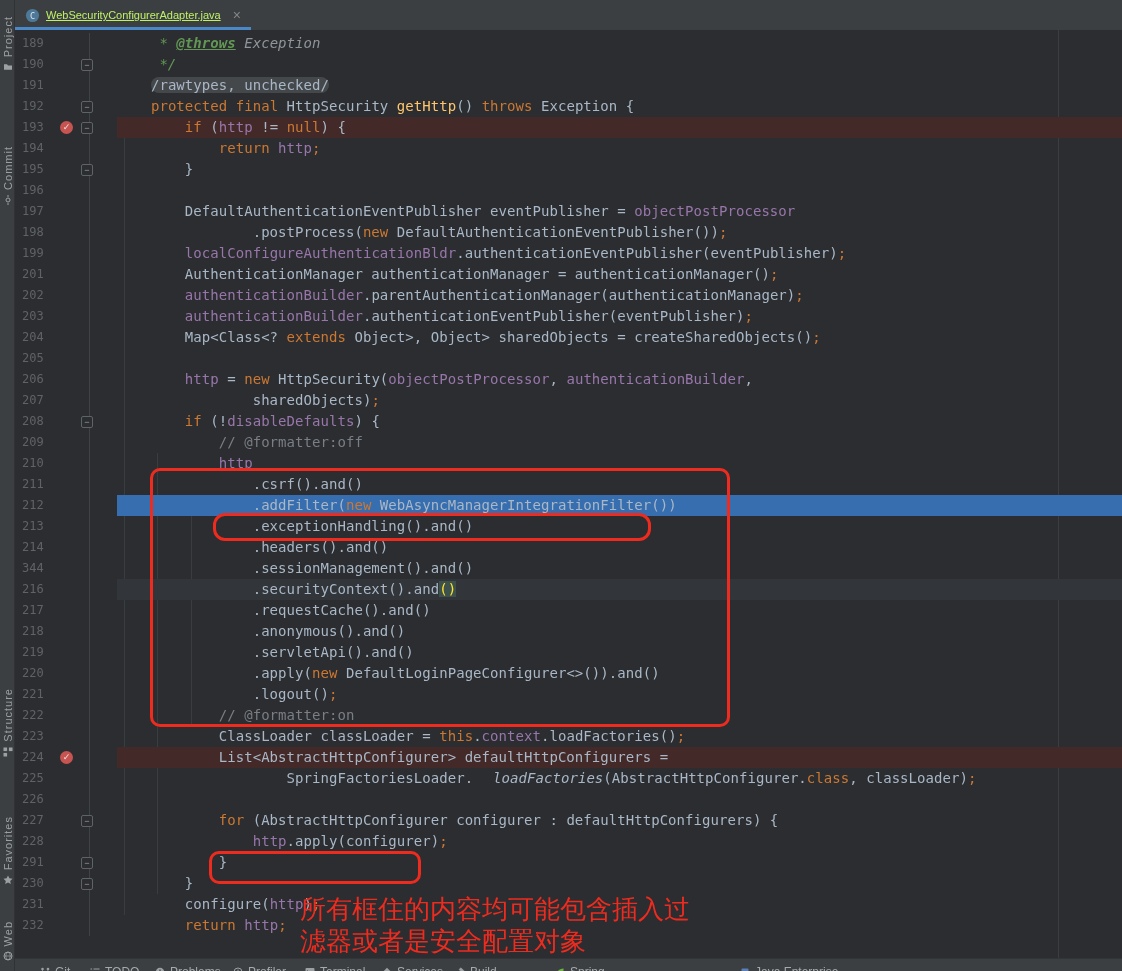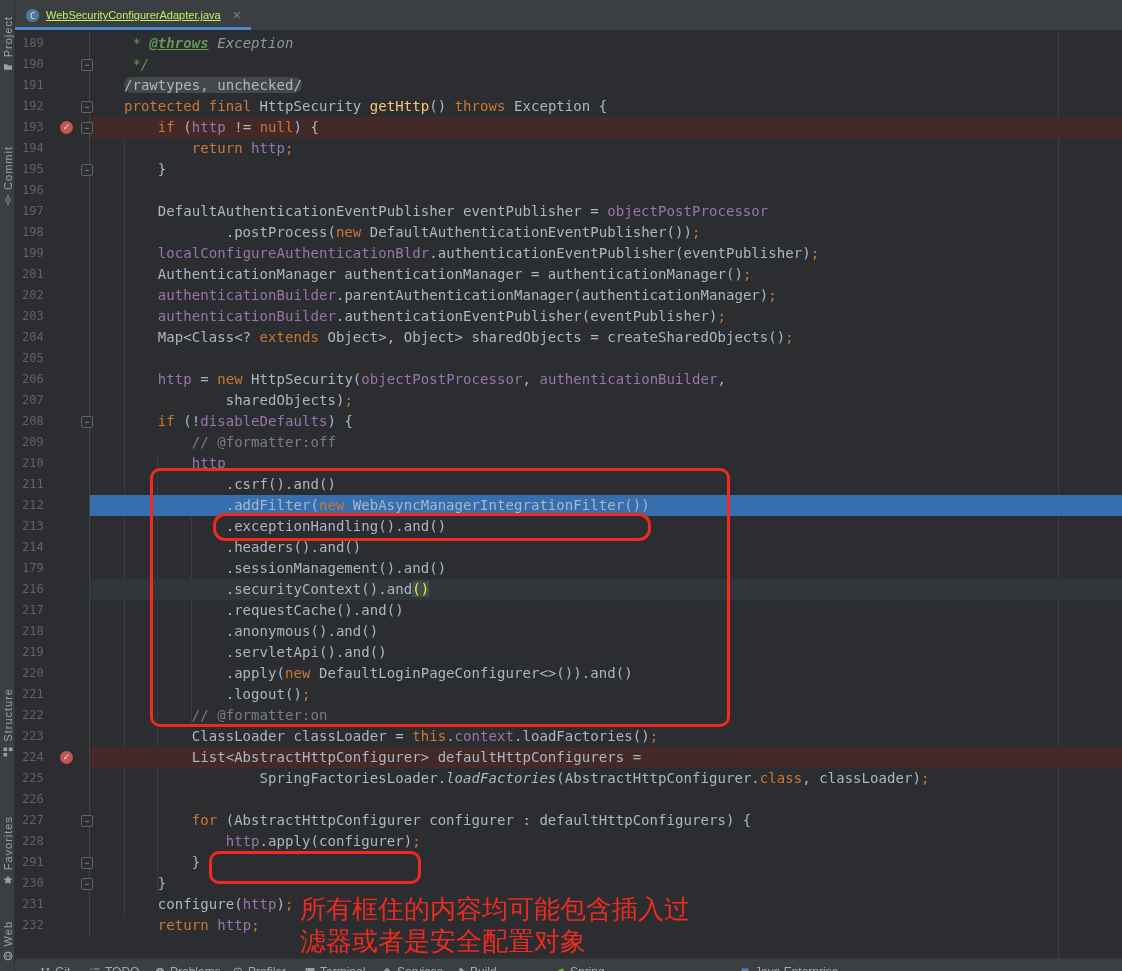--- a/index.html
+++ b/index.html
@@ -18,40 +18,40 @@
   #tab::after { content:''; position:absolute; left:0; right:0; bottom:0; height:3px; background:var(--underline,#4A88C7); }
   #tab-label { font-size:11px; color:#bef264;text-decoration:underline; }
   #tab-close { color:#848789; font-size:14px; line-height:14px; margin-left:6px; }
   .ticon svg { width:15px; height:15px; display:block; }
 
   
   #editor { position:absolute; left:15px; top:30px; right:0; bottom:13px; overflow:hidden; background:var(--bg,#2B2D30); }
   .vguide { position:absolute; width:1px; background:#3A3D40; z-index:0; }
   #margin-guide { position:absolute; left:1043px; top:0; bottom:0; width:1px; background:#3B3E41; z-index:0; }
   #rows { position:relative; padding-top:3px; z-index:1; }
-  .row { display:flex; height:21px; }
+  .row { display:flex; height:21px;gap:27px; }
   .gutter { position:relative; width:75px; flex:0 0 75px; border-right:1px solid #3F4345; }
   .ln { position:absolute; left:7px; top:0; font:12px/21px "DejaVu Sans Mono", monospace; color:var(--linenum,#606366); }
   .bp { position:absolute; left:45px; top:4px; width:13px; height:13px; border-radius:50%; background:var(--bpicon,#C75450); color:#EDE4E4; font-size:9px; line-height:13px; text-align:center; z-index:2; }
   .fold { position:absolute; left:66px; top:5px; width:12px; height:12px; background:var(--bg,#2B2D30); border:1px solid #5E6366; border-radius:2px; color:#9DA0A3; font-size:9px; line-height:10px; text-align:center; z-index:2; }
   .codecell { flex:1; cursor:text; }
   .codecell pre { font:14px/21px "DejaVu Sans Mono", monospace; white-space:pre; letter-spacing:0.05px; color:var(--def,#A9B7C6); }
   .hl-bp { background:var(--bpline,#432928); }
   .hl-sel { background:var(--sel,#376EAF); }
   .hl-caret { background:var(--caret,#323539); }
   .t-d { color:var(--def,#A9B7C6); }
   .t-k { color:var(--kw,#CC7832); }
   .t-f { color:var(--fld,#9876AA); }
   .t-m { color:var(--mth,#FFC66D); }
   .t-c { color:var(--cmt,#7A7E85); }
   .t-j { color:var(--doc,#629755); font-style:italic; }
   .t-jt { color:var(--doc,#629755); font-style:italic; text-decoration:underline; font-weight:bold; }
   .t-jg { color:var(--docgray,#8F959B); font-style:italic;margin-top:29px; }
   .t-fl { color:var(--def,#A9B7C6); background:var(--pill,#45484B); border-radius:8px; }
-  .t-it { font-style:italic; color:var(--def,#A9B7C6); }
+  .t-it { font-style:italic; color:var(--def,#A9B7C6);margin-left:20px; }
   .t-br { color:var(--brhl_fg,#FFE32E); background:var(--brhl_bg,#3C514C); }
 
   
   #overlays { position:absolute; inset:0; z-index:5; pointer-events:none;padding-left:26px; }
   .redbox { position:absolute; border:3px solid var(--red,#EE2B1F); }
   .rednote { position:absolute; color:var(--red,#EE2B1F); font-size:26px; line-height:32px; font-family:"DejaVu Sans", sans-serif; white-space:nowrap; }
 
   
   #statusbar { position:absolute; left:15px; right:0; bottom:0; height:13px; background:var(--chrome,#3C3F41); border-top:1px solid #323537; overflow:hidden; z-index:4; }
   .sb-item { position:absolute; top:3px; display:flex; align-items:center; gap:5px; height:20px; cursor:pointer; }
@@ -330,21 +330,21 @@
         <div class="row">
           <div class="gutter">
             <span class="ln">214</span>
           </div>
           <div class="codecell">
             <pre><span class="t-d">                .headers().and()</span></pre>
           </div>
         </div>
         <div class="row">
           <div class="gutter">
-            <span class="ln">179</span>
+            <span class="ln">344</span>
           </div>
           <div class="codecell">
             <pre><span class="t-d">                .sessionManagement().and()</span></pre>
           </div>
         </div>
         <div class="row">
           <div class="gutter">
             <span class="ln">216</span>
           </div>
           <div class="codecell hl-caret">

